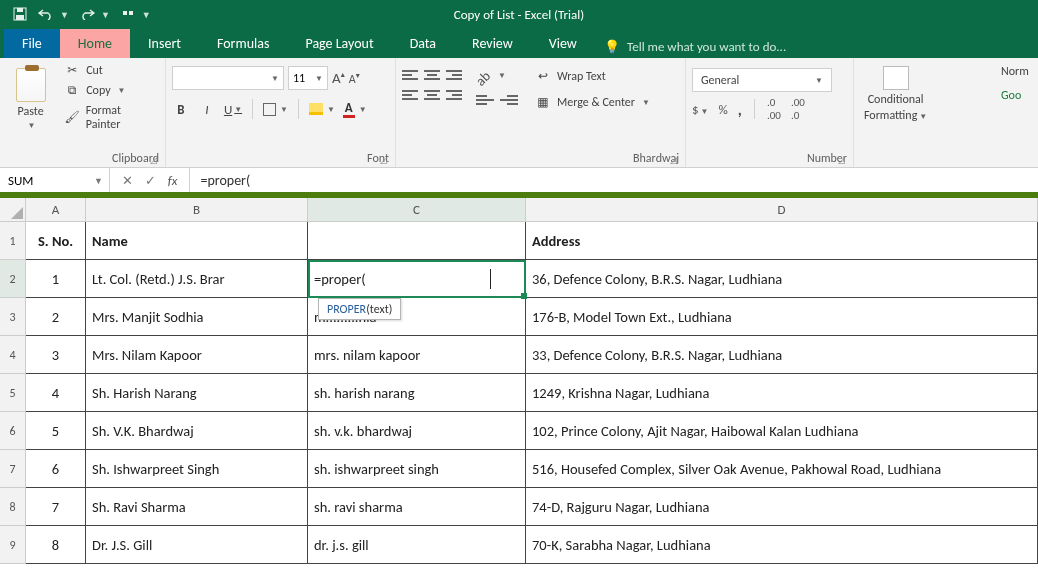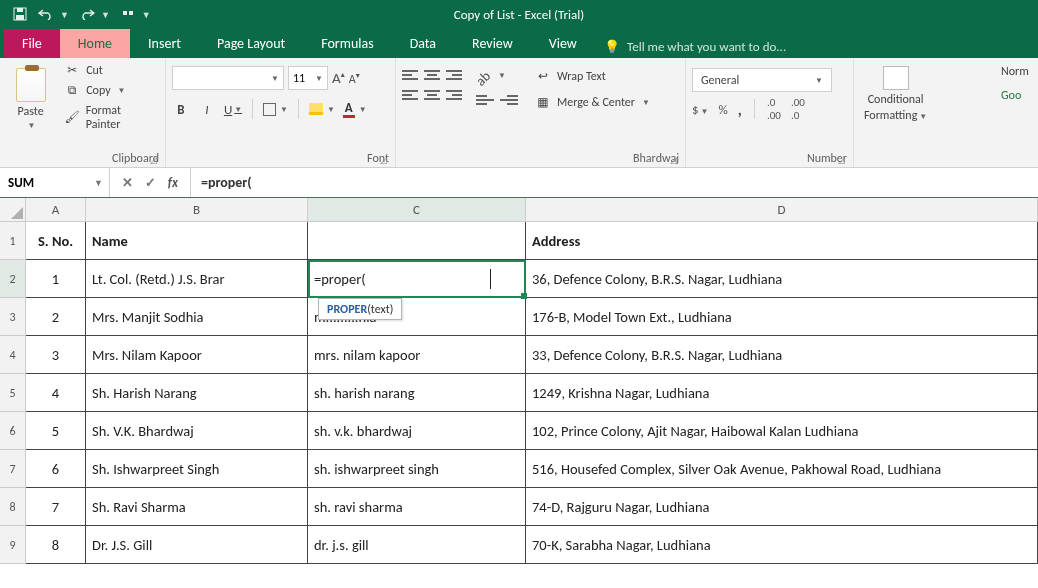--- a/index.html
+++ b/index.html
@@ -9,21 +9,21 @@
   .titlebar { height:28px; background:#0a6b46; color:#fff; display:flex; align-items:center; }
   .qat { display:flex; align-items:center; gap:10px; padding-left:12px; }
   .qat-icon { width:16px; height:16px; display:inline-flex; align-items:center; justify-content:center; opacity:.9; }
   .apptitle-center { position:absolute; width:100%; text-align:center; pointer-events:none;}
   .qat .dd { font-size:9px; opacity:.8; margin-left:-4px }
 
   
   .tabs { height:30px; background:#0a6b46; display:flex; align-items:flex-end; padding-left:4px; }
   .tab { padding:6px 18px 6px; color:#fff; font-size:14px; cursor:pointer; }
   .tab.active { background:#fca5a5; color:#1d6f42; }
-  .tab.file { background:#be185d;margin-top:12px; }
+  .tab.file { background:#0369a1;margin-top:12px; }
   .tell-me { display:flex; align-items:center; color:#cfe7dc; font-size:13px; margin-left:10px; padding-bottom:4px; gap:6px;}
   .tell-me .bulb { font-size:13px;}
 
   
   .ribbon { height:110px; background:#f3f3f3; border-bottom:1px solid #d0d0d0; display:flex; position:relative; }
   .group { border-right:1px solid #e0e0e0; display:flex; flex-direction:column; justify-content:space-between; padding:4px 6px 0; }
   .group-body { display:flex; gap:6px; }
   .group-label { text-align:right; font-size:12px; color:#5f5f5f; padding:4px 0 2px; position:relative; }
   .group-label .launcher { position:absolute; right:2px; bottom:2px; font-size:9px; color:#888; }
   .large-btn { display:flex; flex-direction:column; align-items:center; justify-content:center; width:50px; gap:2px; color:#444; font-size:12px; padding-top:4px;}
@@ -74,21 +74,21 @@
   }
   .fmt-table-ic { width:26px; height:24px; border:1px solid #9bb5cf;
     background:
      linear-gradient(#5a8cb3,#5a8cb3) top/100% 6px no-repeat,
      repeating-linear-gradient(transparent 0 4px,#bcd0e3 4px 5px) bottom/100% 18px no-repeat #fff;
   }
   .right-cut { width:38px; display:flex; flex-direction:column; padding:6px 2px; gap:10px; color:#444; font-size:12px;}
   .ribbon::after{content:"";position:absolute;right:0;top:0;bottom:0;background:#f3f3f3;}
 
   
-  .fbar { height:30px; border-bottom:1px solid #4d7c0f; display:flex; align-items:center; background:#fff;font-weight:bold; }
+  .fbar { height:30px; border-bottom:6px solid #4d7c0f; display:flex; align-items:center; background:#fff; }
   .namebox { width:110px; height:100%; border-right:1px solid #d0d0d0; display:flex; align-items:center; padding:0 8px; position:relative;}
   .namebox .dd-t { position:absolute; right:6px; font-size:9px; color:#777;}
   .fbar-btns { display:flex; align-items:center; gap:12px; padding:0 12px; border-right:1px solid #d0d0d0; height:100%; color:#777; font-size:13px;}
   .fbar-btns .fx { font-style:italic; font-size:13px; color:#555;}
   .fbar-in { flex:1; padding:0 10px; font-size:14px; color:#333;}
 
   
   .gridwrap { position:relative; }
   .colhead-row { display:flex; height:24px; background:#f2f2f2; }
   .corner { width:26px; border-right:1px solid #ccc; border-bottom:1px solid #ccc; background:#f2f2f2; position:relative;}
@@ -101,21 +101,21 @@
   .hdr-row .cell { font-weight:600; }
   .cell.colA { justify-content:center; }
   .colhead.selC, .rowhead.selR { background:#e0e9e4; }
   .data-row.r1 .cell.colB, .data-row.r1 .cell.colA, .data-row.r1 .cell.colD{font-weight:600}
 
   
   .activecell { position:absolute; border:2px solid #1d8a56; pointer-events:none; }
   .activecell::after { content:""; position:absolute; right:-3px; bottom:-3px; width:6px; height:6px; background:#1d8a56; }
   .tcursor { border-right:1px solid #222; height:20px; margin-left:auto; margin-right:28px;}
   .tooltip-box { position:absolute; background:#fff; border:1px solid #b5b5b5; box-shadow:1px 1px 2px rgba(0,0,0,.15); padding:3px 8px; font-size:12px; color:#333;}
-  .tooltip-box b { color:#2a5fa0; font-weight:700;}
+  .tooltip-box b { color:#2a5fa0; font-weight:400;}
 </style>
 </head>
 <body>
 
 <div class="titlebar">
   <div class="qat">
     <span class="qat-icon">
         <svg width="14" height="14" viewBox="0 0 14 14">
           <rect x="1" y="1" width="12" height="12" fill="none" stroke="#fff" stroke-width="1"></rect>
           <rect x="4" y="1" width="6" height="4" fill="#fff"></rect>
@@ -142,22 +142,22 @@
       </span>
     <span class="dd">▼</span>
   </div>
   <div class="apptitle-center">Copy of List - Excel (Trial)</div>
 </div>
 
 <div class="tabs">
   <div class="tab file">File</div>
   <div class="tab active">Home</div>
   <div class="tab">Insert</div>
+  <div class="tab">Formulas</div>
   <div class="tab">Page Layout</div>
-  <div class="tab">Formulas</div>
   <div class="tab">Data</div>
   <div class="tab">Review</div>
   <div class="tab">View</div>
   <div class="tell-me">
     <span class="bulb">💡</span>
     <span>Tell me what you want to do...</span>
   </div>
 </div>
 
 <div class="ribbon">

